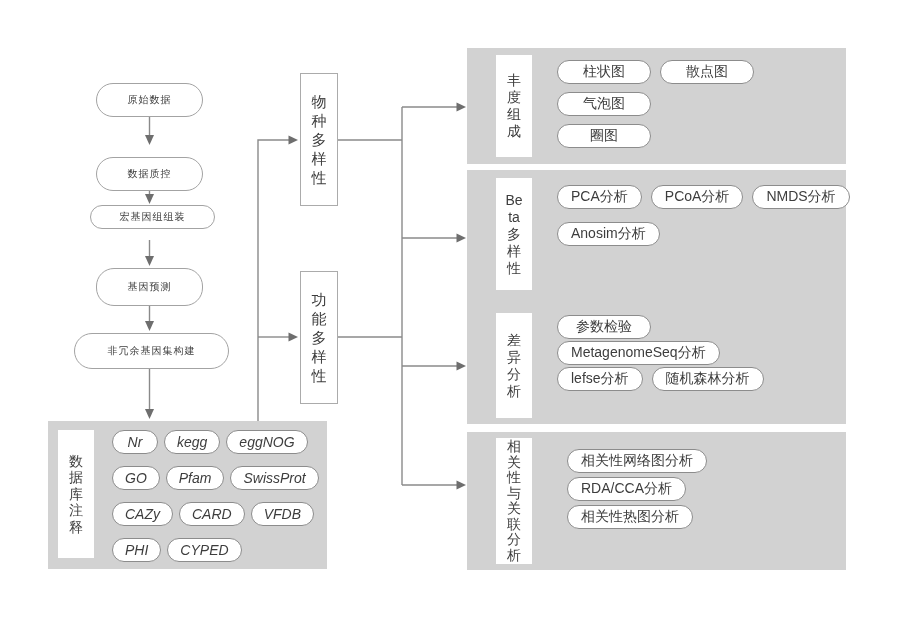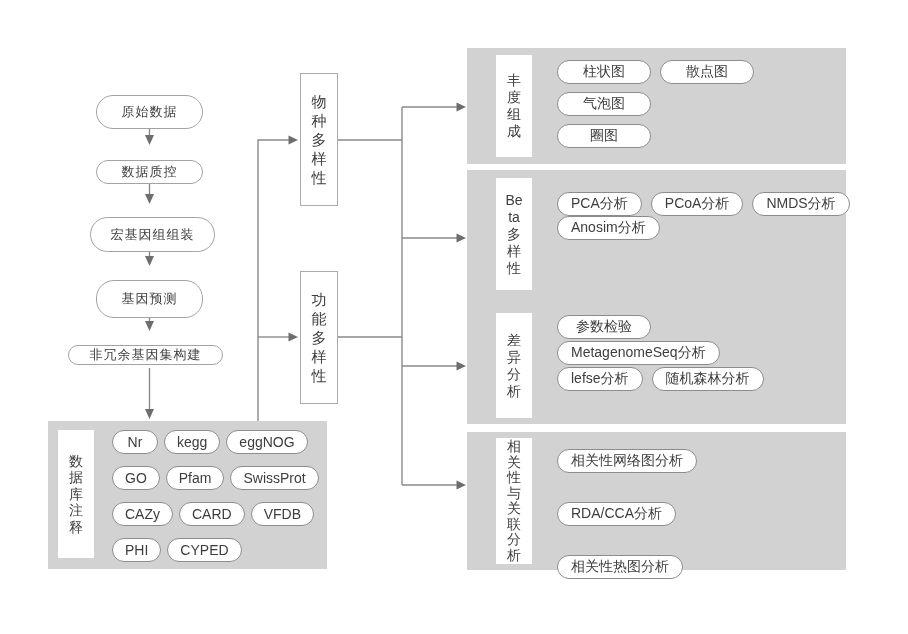--- a/index.html
+++ b/index.html
@@ -5,42 +5,42 @@
   html,body { margin:0; padding:0; background:#fff; }
   .canvas {
     position:relative; width:908px; height:634px; background:#ffffff;
     font-family:"Liberation Sans", sans-serif; color:#3d3d3d; overflow:hidden;
   }
   svg.connectors { position:absolute; left:0; top:0; width:908px; height:634px; }
 
   .flow-box {
     position:absolute; background:#fff; border:1.5px solid #a3a3a3; border-radius:18px;
     display:flex; align-items:center; justify-content:center;
-    font-size:13px; letter-spacing:1px; box-sizing:border-box;margin-top:12px;
+    font-size:10px; letter-spacing:1px; box-sizing:border-box;
   }
 
   .gray-panel { position:absolute; background:#d2d2d2; }
 
   .v-label {
     position:absolute; background:#fff; display:flex; align-items:center; justify-content:center;
     text-align:center; white-space:pre-line; font-size:14px; line-height:17px; letter-spacing:0;
   }
   .v-label.tall8 { line-height:15.5px; }
   .v-label.db { line-height:16.5px; }
 
   .node-box {
     position:absolute; background:#fff; border:1px solid #ababab;
     display:flex; align-items:center; justify-content:center;
     text-align:center; white-space:pre-line; font-size:15px; line-height:19px; box-sizing:border-box;
   }
 
   .rows { position:absolute; display:flex; flex-direction:column; }
   .pill-row { display:flex; column-gap:9px; }
   .db-rows { row-gap:12px; }
-  .db-rows .pill-row { column-gap:6px; }
+  .db-rows .pill-row { column-gap:6px;font-style:italic; }
 
   .pill {
     background:#fff; border:1.3px solid #8c8c8c; border-radius:13px; height:24px;
     padding:0 13px; font-size:14px; display:inline-flex; align-items:center; justify-content:center;
     box-sizing:border-box; white-space:nowrap;
   }
   .pill.wide { min-width:94px; }
   .pill.db { min-width:46px; padding:0 12px; }
 </style>
 </head>
@@ -74,24 +74,24 @@
       <polygon points="298,140 288.5,135.6 288.5,144.4"></polygon>
       <polygon points="298,337 288.5,332.6 288.5,341.4"></polygon>
       <polygon points="466,107 456.5,102.6 456.5,111.4"></polygon>
       <polygon points="466,238 456.5,233.6 456.5,242.4"></polygon>
       <polygon points="466,366 456.5,361.6 456.5,370.4"></polygon>
       <polygon points="466,485 456.5,480.6 456.5,489.4"></polygon>
     </g>
   </svg>
 
   <div class="flow-box" style="left:96px; top:83px; width:107px; height:34px">原始数据</div>
-  <div class="flow-box" style="left:96px; top:148px; width:107px; height:24px">数据质控</div>
-  <div class="flow-box" style="left:90px; top:205px; width:125px; height:35px">宏基因组组装</div>
+  <div class="flow-box" style="left:96px; top:157px; width:107px; height:34px">数据质控</div>
+  <div class="flow-box" style="left:90px; top:205px; width:125px; height:24px">宏基因组组装</div>
   <div class="flow-box" style="left:96px; top:268px; width:107px; height:38px">基因预测</div>
-  <div class="flow-box" style="left:68px; top:333px; width:155px; height:20px">非冗余基因集构建</div>
+  <div class="flow-box" style="left:74px; top:333px; width:155px; height:36px">非冗余基因集构建</div>
 
   <div class="gray-panel" style="left:48px; top:421px; width:279px; height:148px">
     <div class="v-label db" style="left:10px; top:9px; width:36px; height:128px">数
 据
 库
 注
 释</div>
     <div class="rows db-rows" style="left:64px; top:9px">
       <div class="pill-row">
         <span class="pill db">Nr</span>
@@ -144,21 +144,21 @@
       </div>
     </div>
   </div>
 
   <div class="gray-panel" style="left:467px; top:170px; width:379px; height:157px">
     <div class="v-label" style="left:29px; top:8px; width:36px; height:112px">Be
 ta
 多
 样
 性</div>
-    <div class="rows" style="left:90px; top:22px; ">
+    <div class="rows" style="left:90px; top:15px; row-gap:13px">
       <div class="pill-row">
         <span class="pill">PCA分析</span>
         <span class="pill">PCoA分析</span>
         <span class="pill">NMDS分析</span>
       </div>
       <div class="pill-row">
         <span class="pill">Anosim分析</span>
       </div>
     </div>
   </div>
@@ -184,21 +184,21 @@
 
   <div class="gray-panel" style="left:467px; top:432px; width:379px; height:138px">
     <div class="v-label tall8" style="left:29px; top:6px; width:36px; height:126px">相
 关
 性
 与
 关
 联
 分
 析</div>
-    <div class="rows" style="left:90px; top:17px; row-gap:29px">
+    <div class="rows" style="left:100px; top:17px; row-gap:4px">
       <div class="pill-row">
         <span class="pill">相关性网络图分析</span>
       </div>
       <div class="pill-row">
         <span class="pill">RDA/CCA分析</span>
       </div>
       <div class="pill-row">
         <span class="pill">相关性热图分析</span>
       </div>
     </div>

